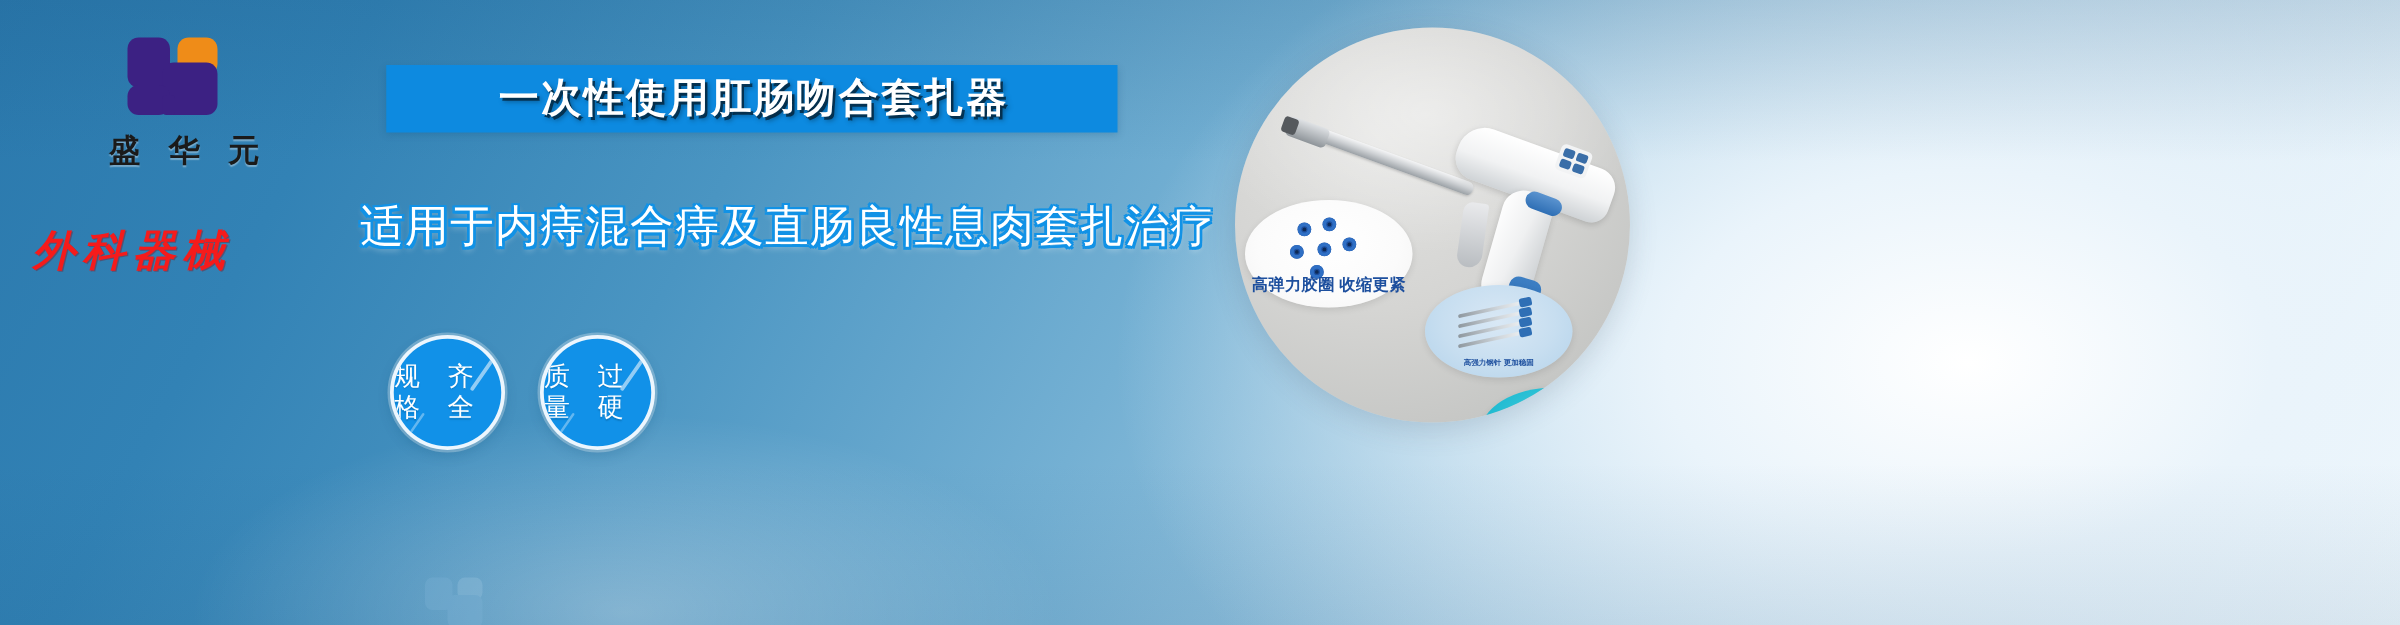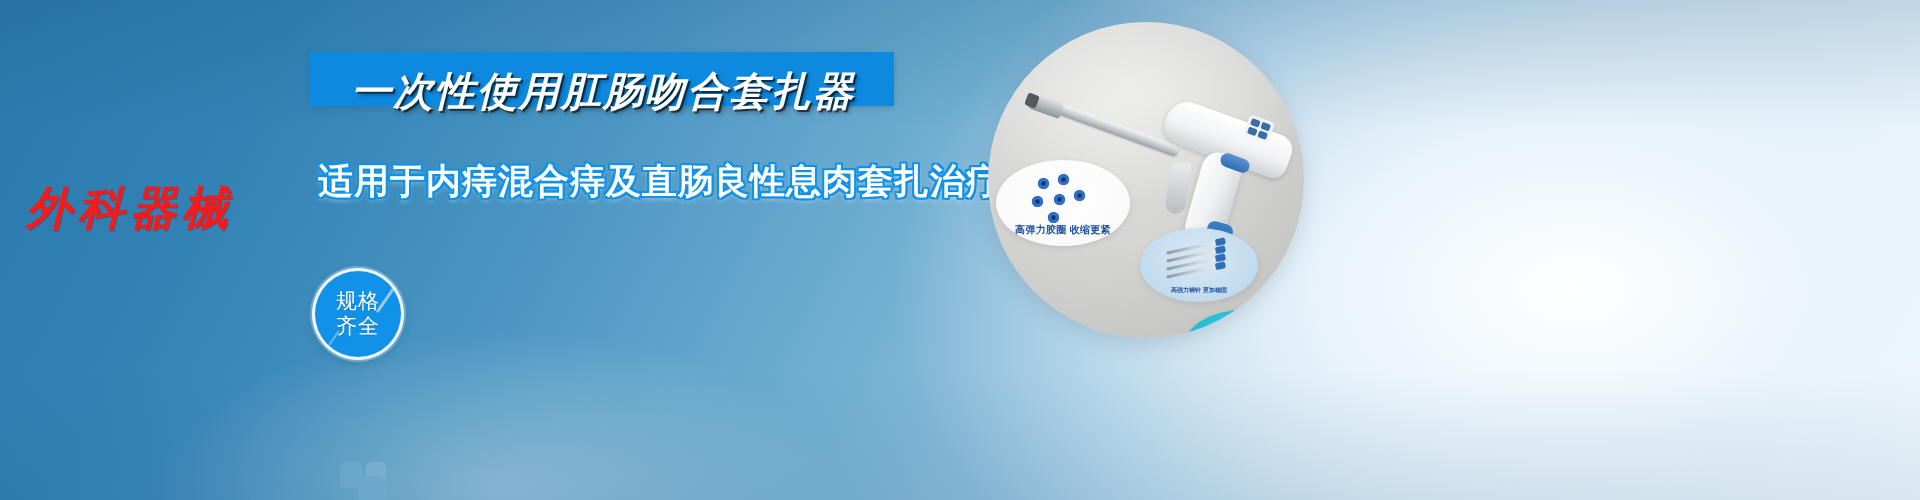--- a/index.html
+++ b/index.html
@@ -59,81 +59,80 @@
     letter-spacing:7px;
     text-indent:7px;
     font-family:"DejaVu Sans","Liberation Sans",sans-serif;
     text-shadow:0 1px 1px rgba(255,255,255,.35);
   }
 
   
   #calli { position:absolute; left:0; top:178px; width:340px; }
   .calli-line {
     color:#f51b1b;
-    font-size:46px;
+    font-size:34px;
     font-weight:bold;
     letter-spacing:6px;
     font-family:"DejaVu Serif","Liberation Serif",serif;
     text-shadow:1px 1px 0 rgba(150,0,0,.35);
     white-space:nowrap;
     font-style:italic;
   }
   #calli-1 { margin-left:26px; }
   #calli-2 { margin-left:108px; margin-top:10px; }
 
   
   #title-band {
     position:absolute; left:309px; top:52px;
     width:585px; height:54px;
     background:#0d8ae0;
     box-shadow:0 2px 6px rgba(10,70,110,.22);
   }
   #title-text {
-    position:absolute; left:318px; top:64px; width:570px; height:54px;
+    position:absolute; left:318px; top:52px; width:570px; height:54px;
     display:flex; align-items:center; justify-content:center;
     color:#ffffff;
-    font-size:40px;
+    font-size:32px;
     font-weight:bold;
     letter-spacing:2px;
     white-space:nowrap;
     font-family:"DejaVu Sans","Liberation Sans",sans-serif;
     text-shadow:
       2px 2px 0 rgba(0,0,0,.55),
       3px 3px 4px rgba(0,0,0,.35);
-    font-style: italic;
   }
 
   
   #subtitle {
-    position:absolute; left:318px; top:158px; width:600px;
+    position:absolute; left:288px; top:158px; width:600px;
     text-align:left;
     color:#ffffff;
     font-size:35px;
-    font-weight:bold;
+    font-weight:normal;
     letter-spacing:1px;
     white-space:nowrap;
     font-family:"DejaVu Sans","Liberation Sans",sans-serif;
     text-shadow:
       -2px -2px 0 #1192e6, 2px -2px 0 #1192e6,
       -2px  2px 0 #1192e6, 2px  2px 0 #1192e6,
       -2px  0   0 #1192e6, 2px  0   0 #1192e6,
        0   -2px 0 #1192e6, 0    2px 0 #1192e6,
        0 3px 5px rgba(255,255,255,.45);
   }
 
   
   #badges { position:absolute; left:312px; top:268px; display:flex; gap:28px; }
   .badge {
     position:relative;
     width:92px; height:92px;
     border-radius:50%;
     background:#1191e8;
     border:3px solid rgba(255,255,255,.92);
     box-shadow:0 0 0 2px rgba(255,255,255,.28), 0 4px 10px rgba(10,70,110,.20);
-    display:flex; flex-direction:column;
+    display:flex; flex-direction:row;
     align-items:center; justify-content:center;
     overflow:hidden;
   }
   .badge .sheen {
     position:absolute; right:14px; top:14px;
     width:3px; height:30px; border-radius:2px;
     background:rgba(255,255,255,.55);
     transform:rotate(35deg);
   }
   .badge .sheen2 {
@@ -249,23 +248,23 @@
     position:absolute; width:11px; height:11px; border-radius:50%;
     background:#1e4f9e;
     box-shadow:inset 0 0 0 3px #2f6fc4;
   }
   .ring::after{content:"";position:absolute;left:4px;top:4px;width:3px;height:3px;border-radius:50%;background:#0d2a57;}
   #rg1{left:42px; top:18px;} #rg2{left:62px; top:14px;}
   #rg3{left:36px; top:36px;} #rg4{left:58px; top:34px;} #rg5{left:78px; top:30px;}
   #rg6{left:52px; top:52px;}
   #inset-rings-label {
     position:absolute; left:0; right:0; bottom:9px;
-    text-align:center; font-size:10px; color:#1d4f9e; font-weight:bold;
+    text-align:center; font-size:13px; color:#1d4f9e; font-weight:bold;
     letter-spacing:.3px;
-    font-family:Liberation Sans, sans-serif;
+    font-family:Liberation Serif, serif;
   }
 
   
   #inset-needles {
     position:absolute; left:152px; top:206px;
     width:118px; height:74px;
     background:radial-gradient(ellipse at 50% 40%, #d9e8f5 0%, #c7def0 55%, #b3d2ea 100%);
     border-radius:50%;
     box-shadow:0 2px 6px rgba(0,0,0,.10);
     overflow:hidden;
@@ -326,36 +325,52 @@
   #bm3 { left:18px; top:14px; width:28px; height:26px; background:#7fb4d8; }
 </style>
 </head>
 <body>
 
 <div id="banner">
 
   <div id="bg-bloom"></div>
   <div id="bg-vignette"></div>
 
+  <div id="logo-block">
+    <div id="logo-mark">
+      <span class="lsq p" id="lq1"></span>
+      <span class="lsq o" id="lq2"></span>
+      <span class="lsq p" id="lq3"></span>
+      <span class="lsq p" id="lq4"></span>
+      <span class="lsq p" id="lq5"></span>
+    </div>
+    <div id="logo-name">盛 华 元</div>
+  </div>
 
   <div id="calli">
     <div class="calli-line" id="calli-1">外科器械</div>
   </div>
 
   <div id="title-band"></div>
   <div id="title-text">一次性使用肛肠吻合套扎器</div>
 
   <div id="subtitle">适用于内痔混合痔及直肠良性息肉套扎治疗</div>
 
   <div id="badges">
     <div class="badge">
       <span class="sheen"></span>
       <span class="sheen2"></span>
       <span>规格</span>
       <span>齐全</span>
+    </div>
+    <div class="badge">
+      <span class="sheen"></span>
+      <span class="sheen2"></span>
+      <span>质量</span>
+      <span>过硬</span>
     </div>
   </div>
 
   <div id="photo">
     <div id="photo-soft"></div>
 
     <div id="dev-barrel"></div>
     <div id="dev-tip"></div>
     <div id="dev-tip2"></div>
     <div id="dev-body"></div>

